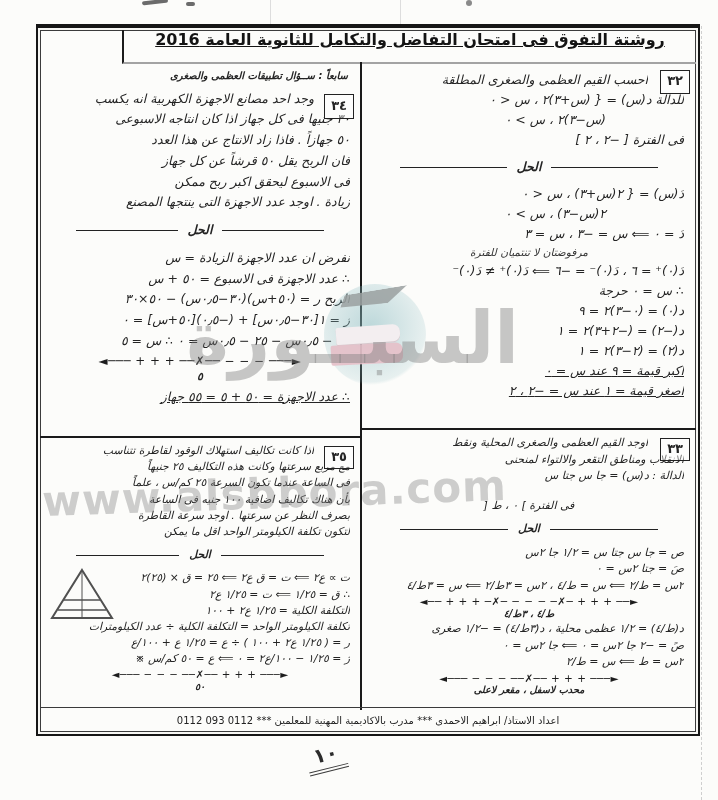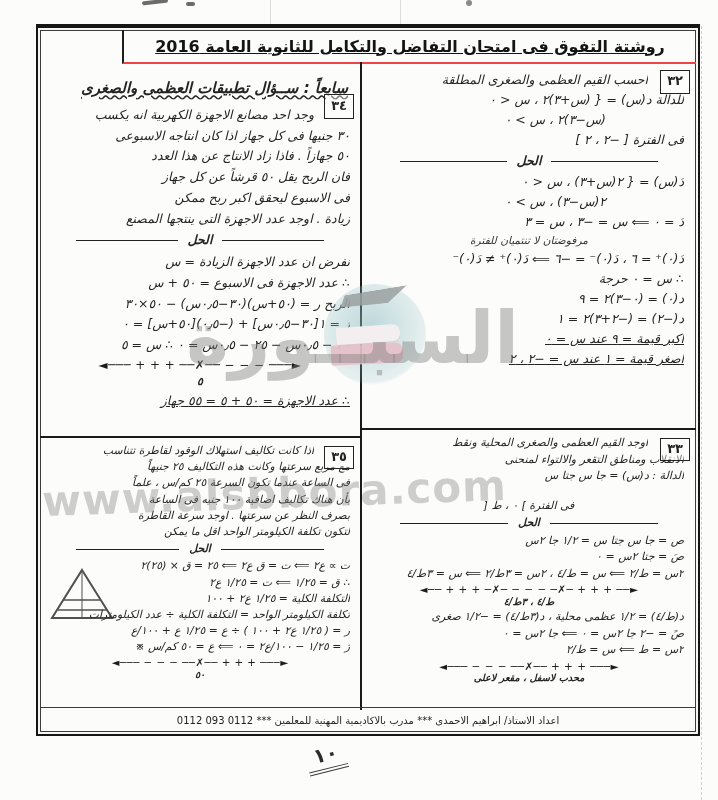--- a/index.html
+++ b/index.html
@@ -19,58 +19,58 @@
   .edge-dots{position:absolute;left:701px;top:26px;bottom:0;width:1px;border-left:1px dashed #cfcfcf;}
   
   .frame{
     position:absolute;left:36px;top:24px;width:664px;height:712px;
     box-sizing:border-box;border:2px solid #161616;border-top-width:4px;
     box-shadow:inset 0 0 0 2px #f6f6f3, inset 0 0 0 3px #3c3c3c;
     background:transparent;z-index:2;
   }
   .title-box{
     position:absolute;left:84px;right:2px;top:2px;height:32px;
-    border-left:2px solid #1c1c1c;border-bottom:2px solid #ef4444;
-    display:flex;align-items:center;justify-content:center;
+    border-left:2px solid #1c1c1c;border-bottom:2px solid #a3a3a3;
+    display:flex;align-items:flex-start;justify-content:center;
   }
   .title{
     font-weight:bold;font-size:16px;text-decoration:underline;
     direction:rtl;white-space:nowrap;color:#141414;letter-spacing:.2px;
   }
   .vdiv{position:absolute;left:322px;top:34px;width:2px;height:648px;background:#1a1a1a;}
   .hdiv{position:absolute;height:2px;background:#1a1a1a;}
   .hdiv.left{left:2px;top:408px;width:320px;}
   .hdiv.right{left:324px;top:400px;width:334px;}
   
   .quad{
     position:absolute;direction:rtl;text-align:right;font-style:italic;
     color:#242424;z-index:2;overflow:hidden;box-sizing:border-box;
   }
   .q32{left:326px;top:36px;width:330px;height:362px;padding:6px 10px;font-size:12.5px;line-height:1.6;}
   .q34{left:4px;top:36px;width:316px;height:370px;padding:4px 8px;font-size:12.5px;line-height:1.66;}
   .q33{left:326px;top:404px;width:330px;height:276px;padding:3px 10px;font-size:11px;line-height:1.5;}
   .q35{left:4px;top:412px;width:316px;height:268px;padding:3px 8px;font-size:10.8px;line-height:1.5;}
   .quad .heading{
-    font-size:15px;font-weight:bold;margin:8px 2px 4px 0;
-    text-decoration:underline;text-decoration-style:wavy;white-space:nowrap;
+    font-size:10px;font-weight:bold;margin:0 2px 4px 0;
+    text-decoration-style:wavy;white-space:nowrap;
   }
   .badge{
     position:absolute;right:4px;border:1.6px solid #222;padding:0 6px 1px;
     font-weight:bold;font-size:13px;font-style:normal;background:rgba(255,255,255,.4);margin-left:48px;
   }
   .q32 .badge,.q33 .badge,.q35 .badge{top:6px;}
   .q34 .badge{top:30px;}
   .lines .ln{white-space:nowrap;overflow:hidden;}
   .lines .ln:first-child{margin-left:0;margin-right:36px;}
   .ln.indent{padding-right:78px;}
   .ln.center{text-align:center;margin-top:13px;}
   .ln.small{font-size:.85em;text-align:center;color:#333;}
   .ln.ul{text-decoration:underline;}
   .ln.sol{
-    display:flex;align-items:center;gap:10px;font-weight:bold;margin:1px 26px;
+    display:flex;align-items:center;gap:10px;font-weight:bold;margin:7px 26px;
     text-align:left;
   }
   .ln.sol::before,.ln.sol::after{content:"";flex:1;border-top:1.5px solid #222;}
   .ln.chart{
     direction:ltr;text-align:center;font-style:normal;letter-spacing:.5px;
     color:#1c1c1c;font-size:.95em;
   }
   .ln.chartlab{text-align:center;font-size:.88em;margin-top:-3px;font-weight:bold;}
   
   .pyramid{position:absolute;left:8px;top:128px;opacity:.85;}
@@ -149,20 +149,21 @@
           <div class="ln">فى الفترة [ −٢ ، ٢ ]</div>
           <div class="ln sol">الحل</div>
           <div class="ln">دَ(س) = { ٢(س+٣)  ،  س &lt; ٠</div>
           <div class="ln indent">٢(س−٣)  ،  س &gt; ٠</div>
           <div class="ln">دَ = ٠  ⟸  س = −٣ ، س = ٣</div>
           <div class="ln small">مرفوضتان لا تنتميان للفترة</div>
           <div class="ln">دَ(٠)⁺ = ٦ ، دَ(٠)⁻ = −٦  ⟸  دَ(٠)⁺ ≠ دَ(٠)⁻</div>
           <div class="ln">∴ س = ٠ حرجة</div>
           <div class="ln">د(٠) = (٠−٣)٢ = ٩</div>
           <div class="ln">د(−٢) = (−٢+٣)٢ = ١</div>
+          <div class="ln">د(٢) = (٢−٣)٢ = ١</div>
           <div class="ln ul">اكبر قيمة = ٩ عند س = ٠</div>
           <div class="ln ul">اصغر قيمة = ١ عند س = −٢ ، ٢</div>
         </div>
     </section>
 
     <section class="quad q34">
       <div class="heading">سابعاً : ســؤال تطبيقات العظمى والصغرى</div>
       <div class="badge">٣٤</div>
       <div class="lines">
           <div class="ln">وجد احد مصانع الاجهزة الكهربية انه يكسب</div>

